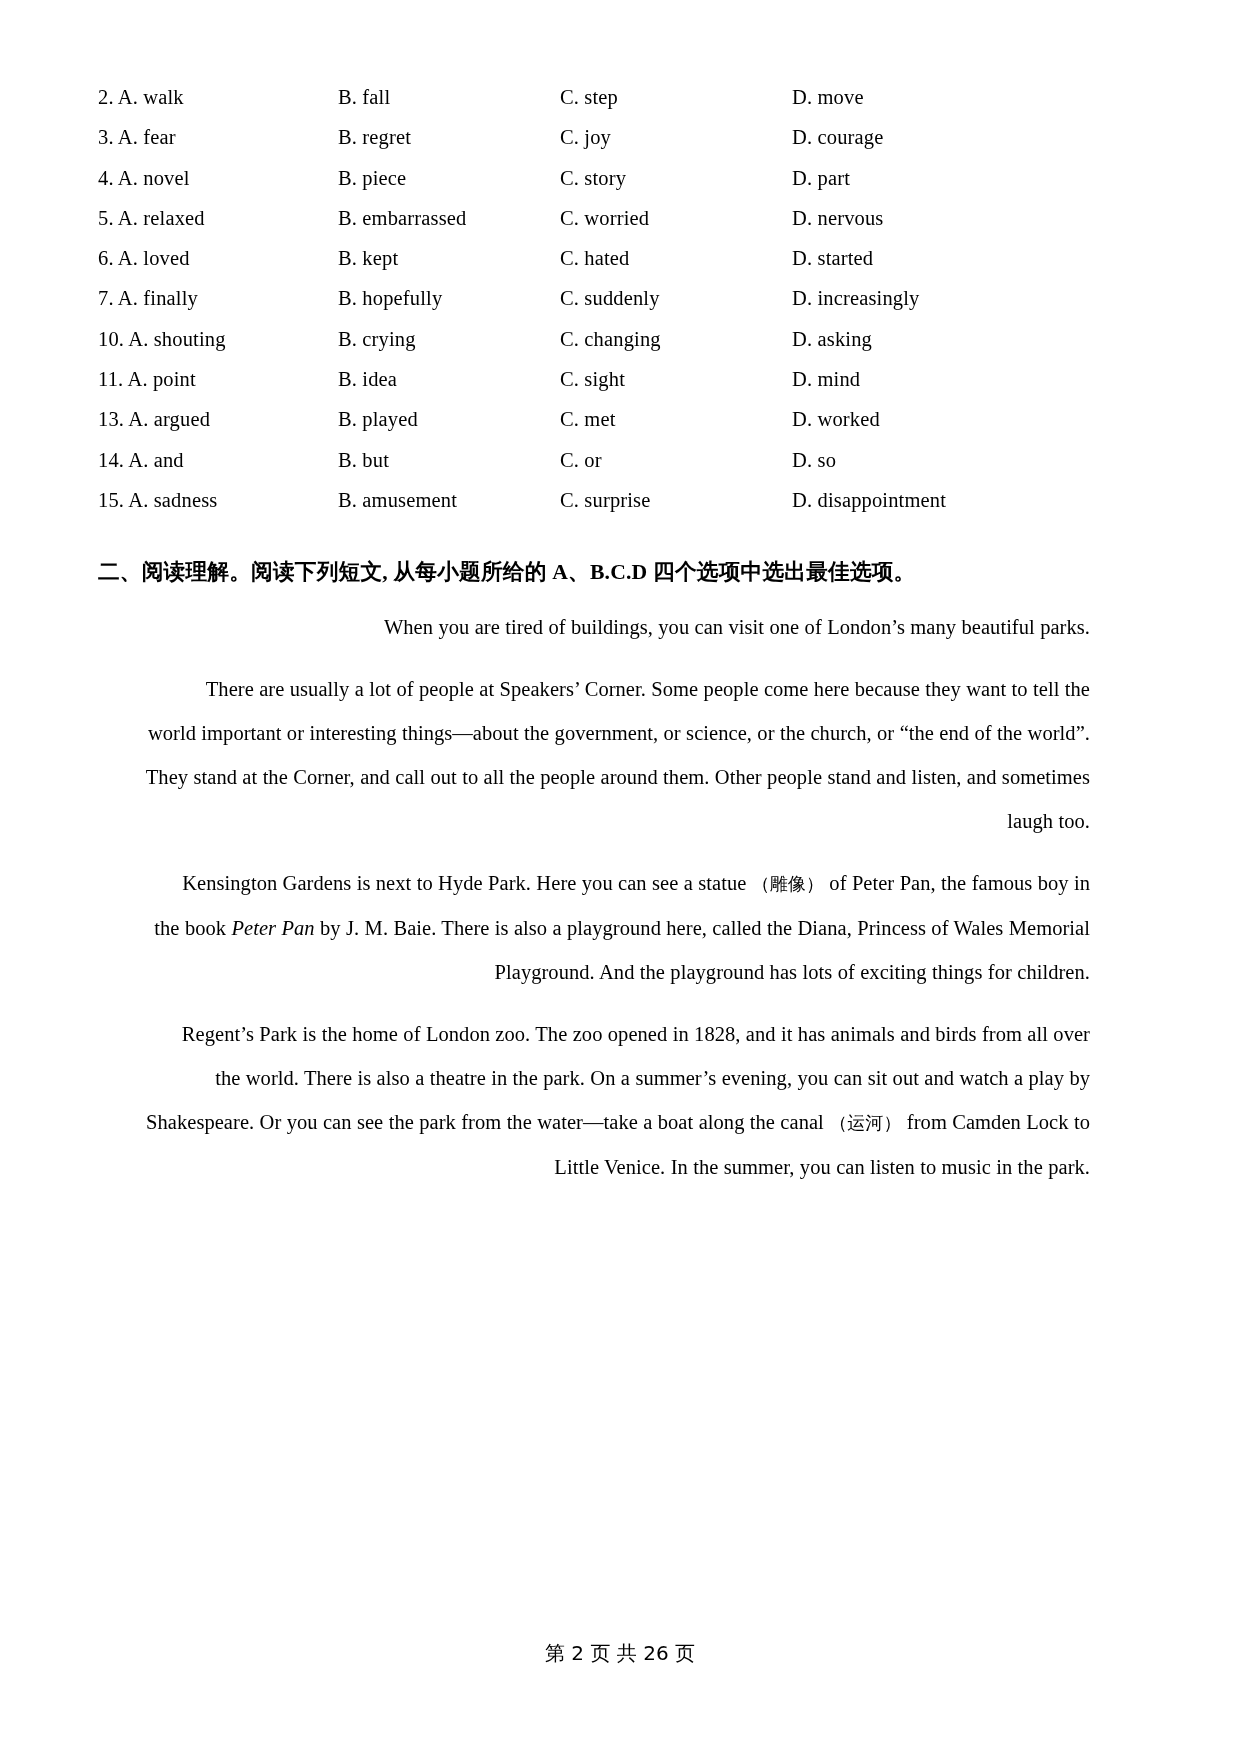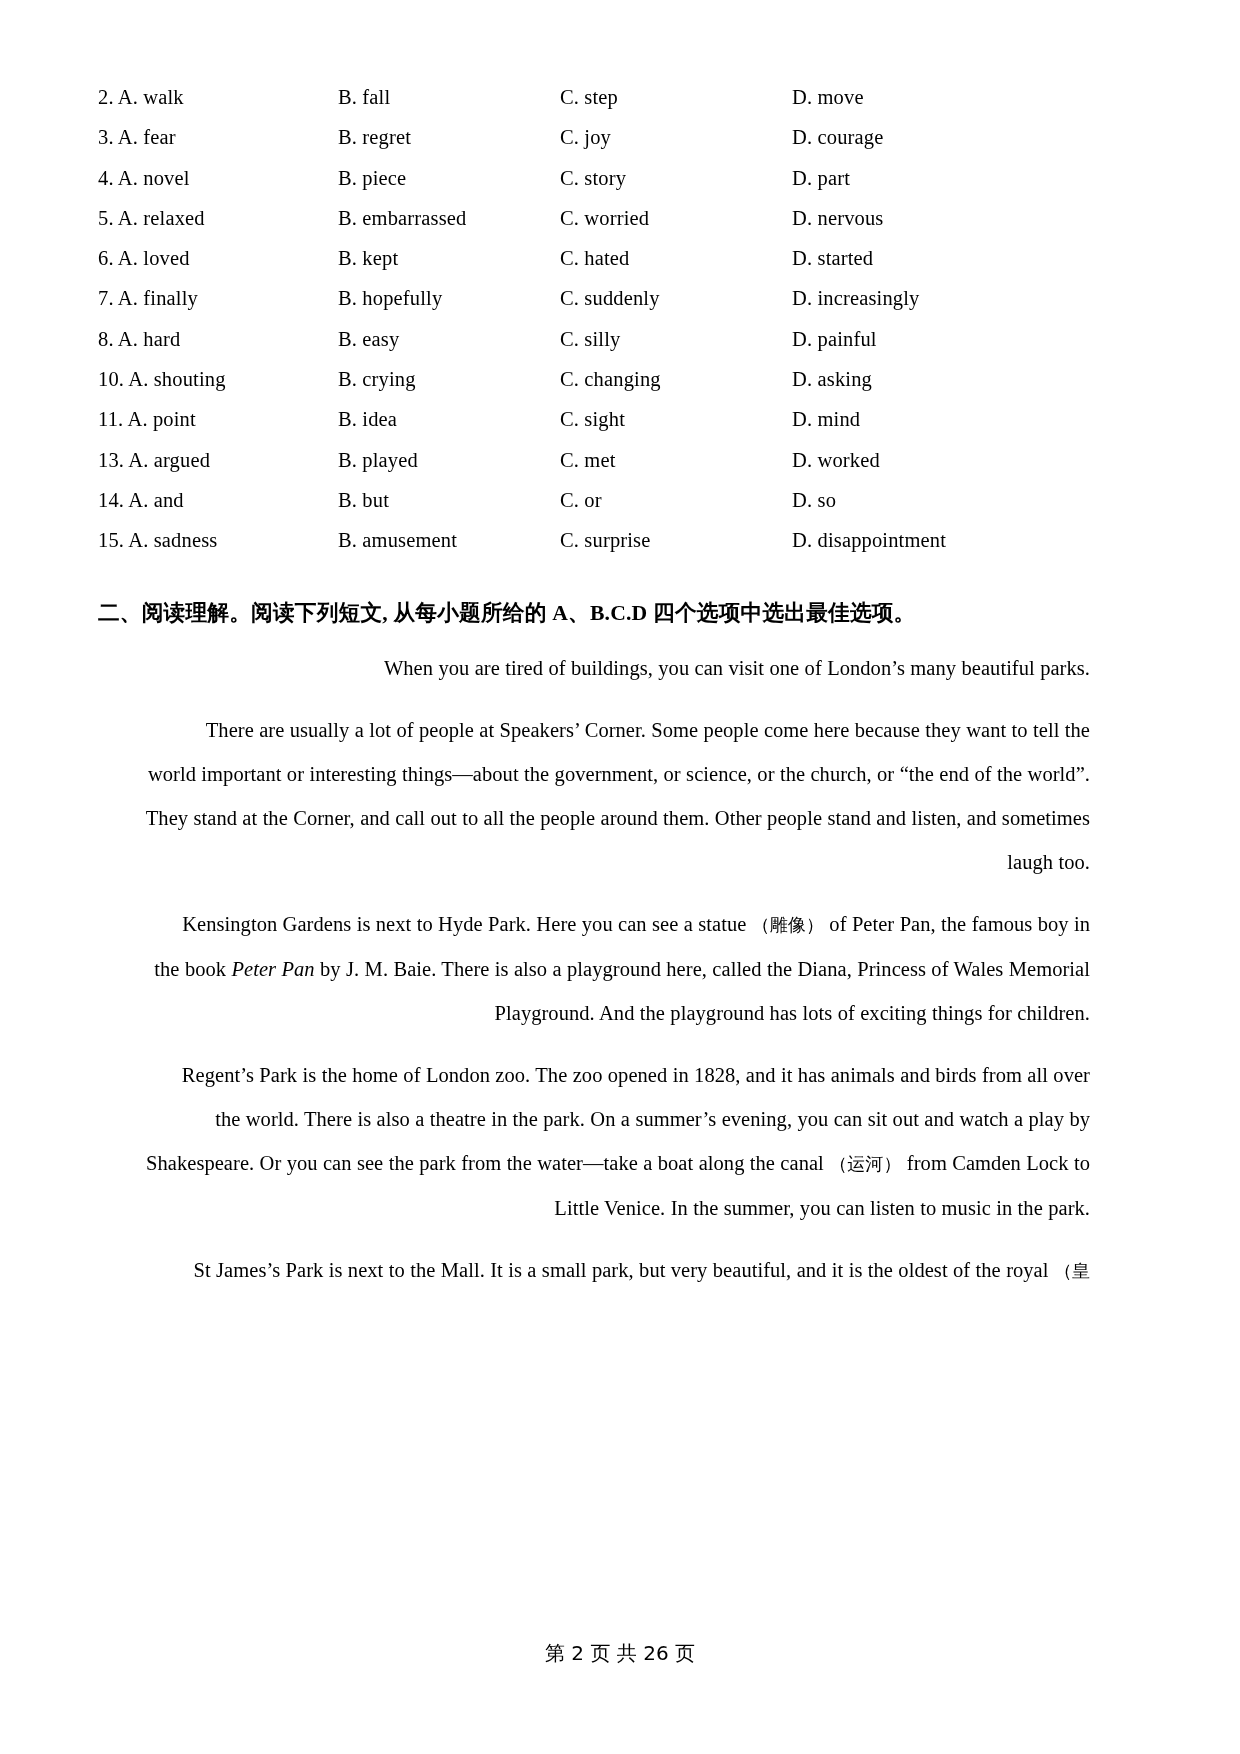--- a/index.html
+++ b/index.html
@@ -133,26 +133,20 @@
           <td class="col-c">C. hated</td>
           <td class="col-d">D. started</td>
         </tr>
         <tr>
           <td class="col-a">7. A. finally</td>
           <td class="col-b">B. hopefully</td>
           <td class="col-c">C. suddenly</td>
           <td class="col-d">D. increasingly</td>
         </tr>
         <tr>
-          <td class="col-a">8. A. hard</td>
-          <td class="col-b">B. easy</td>
-          <td class="col-c">C. silly</td>
-          <td class="col-d">D. painful</td>
-        </tr>
-        <tr>
           <td class="col-a">10. A. shouting</td>
           <td class="col-b">B. crying</td>
           <td class="col-c">C. changing</td>
           <td class="col-d">D. asking</td>
         </tr>
         <tr>
           <td class="col-a">11. A. point</td>
           <td class="col-b">B. idea</td>
           <td class="col-c">C. sight</td>
           <td class="col-d">D. mind</td>
@@ -178,21 +172,20 @@
       </tbody>
     </table>
 
     <div class="section-heading">二、阅读理解。阅读下列短文, 从每小题所给的 A、B.C.D 四个选项中选出最佳选项。</div>
 
     <div class="passage">
       <p>When you are tired of buildings, you can visit one of London’s many beautiful parks.</p>
       <p>There are usually a lot of people at Speakers’ Corner. Some people come here because they want to tell the world important or interesting things—about the government, or science, or the church, or “the end of the world”. They stand at the Corner, and call out to all the people around them. Other people stand and listen, and sometimes laugh too.</p>
       <p><span>Kensington Gardens is next to Hyde Park. Here you can see a statue</span> <span class="cn">（雕像）</span> <span>of Peter Pan, the famous boy in the book</span> <span class="italic">Peter Pan</span> <span>by J. M. Baie. There is also a playground here, called the Diana, Princess of Wales Memorial Playground. And the playground has lots of exciting things for children.</span></p>
       <p><span>Regent’s Park is the home of London zoo. The zoo opened in 1828, and it has animals and birds from all over the world. There is also a theatre in the park. On a summer’s evening, you can sit out and watch a play by Shakespeare. Or you can see the park from the water—take a boat along the canal</span> <span class="cn">（运河）</span> <span>from Camden Lock to Little Venice. In the summer, you can listen to music in the park.</span></p>
-      <p><span>St James’s Park is next to the Mall. It is a small park, but very beautiful, and it is the oldest of the royal</span> <span class="cn">（皇</span></p>
     </div>
 
   </div>
 
   <div class="footer">
     <span class="cn">第 2 页 共 26 页</span>
   </div>
 </div>
 
 </body></html>

